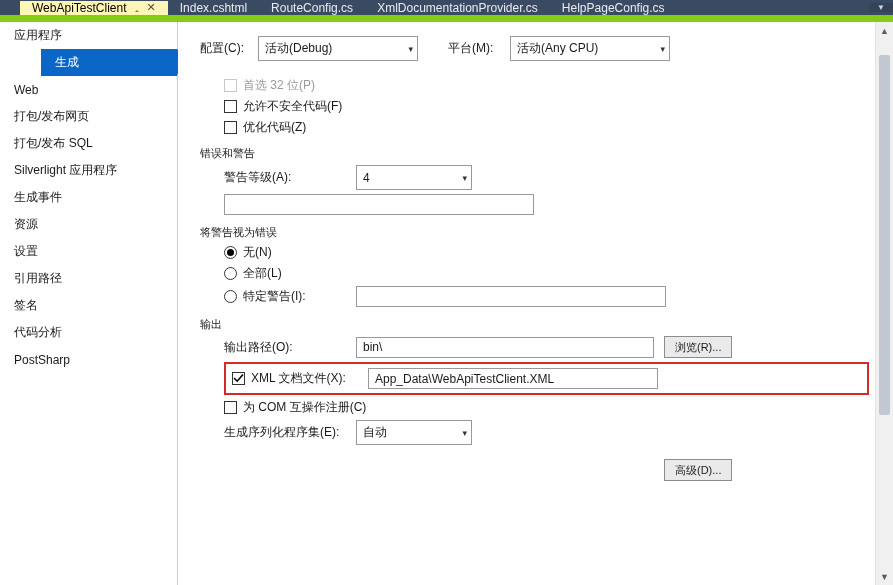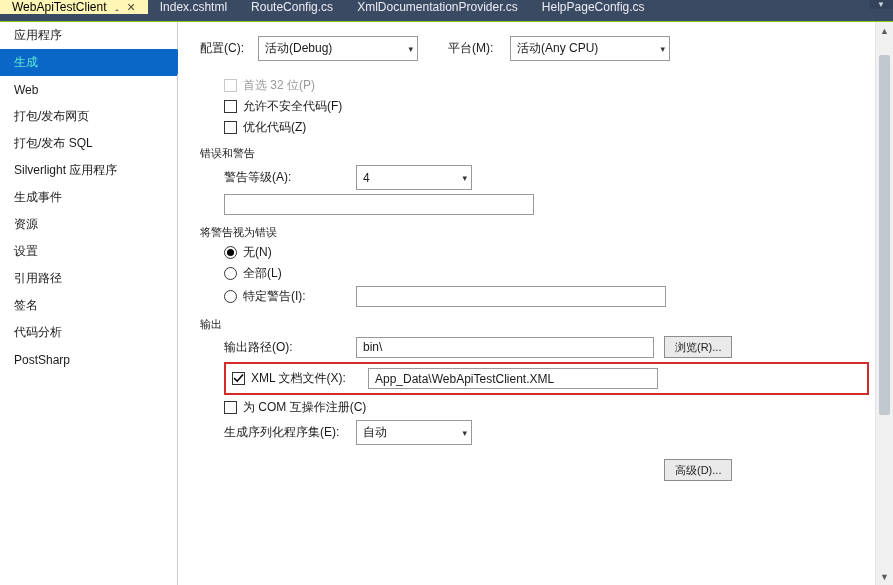--- a/index.html
+++ b/index.html
@@ -1,23 +1,24 @@
 <!DOCTYPE html>
 <html><head>
 <meta charset="utf-8">
 <style>
   * { box-sizing: border-box; font-family: "Microsoft YaHei", "Segoe UI", Tahoma, sans-serif; }
   html, body { margin:0; padding:0; height:100%; }
   body { width:893px; height:585px; background:#fff; font-size:12px; color:#1a1a1a; overflow:hidden; }
 
   
   .tabstrip {
-    height:22px; display:flex; align-items:flex-start;
+    height:22px; display:flex; align-items:center;
     background:#3b4a63; color:#fff; font-size:12px;
-    border-bottom:1px solid #84cc16;
+    border-bottom:7px solid #84cc16;
+    padding-left:20px;
   }
   .tabstrip .tab {
     display:flex; align-items:center; padding:0 12px; gap:6px;
     cursor:pointer; white-space:nowrap;
     color:#e8ecf3;
   }
   .tabstrip .tab.active {
     background:#fff6b6; color:#000;
   }
   .tabstrip .tab .pin { width:8px; height:8px; }
@@ -32,21 +33,21 @@
   .main { display:flex; height:calc(100% - 22px); }
   .sidebar {
     width:178px; background:#fff; border-right:1px solid #ccc;
     display:flex; flex-direction:column;
   }
   .side-item {
     padding:6px 12px 6px 14px; cursor:pointer; height:27px;
     display:flex; align-items:center; font-size:12px; color:#1a1a1a;
   }
   .side-item.active {
-    background:#0b67c7; color:#5eead4; position:relative;
+    background:#0b67c7; color:#ffffff; position:relative;margin-left:41px;
   }
   .side-item.active::after {
     content:""; position:absolute; right:-11px; top:0; bottom:0;
     width:0; height:0;
     border-top:13.5px solid transparent;
     border-bottom:13.5px solid transparent;
     border-left:11px solid #0b67c7;
   }
 
   .content-wrap { flex:1; position:relative; background:#fff; }

